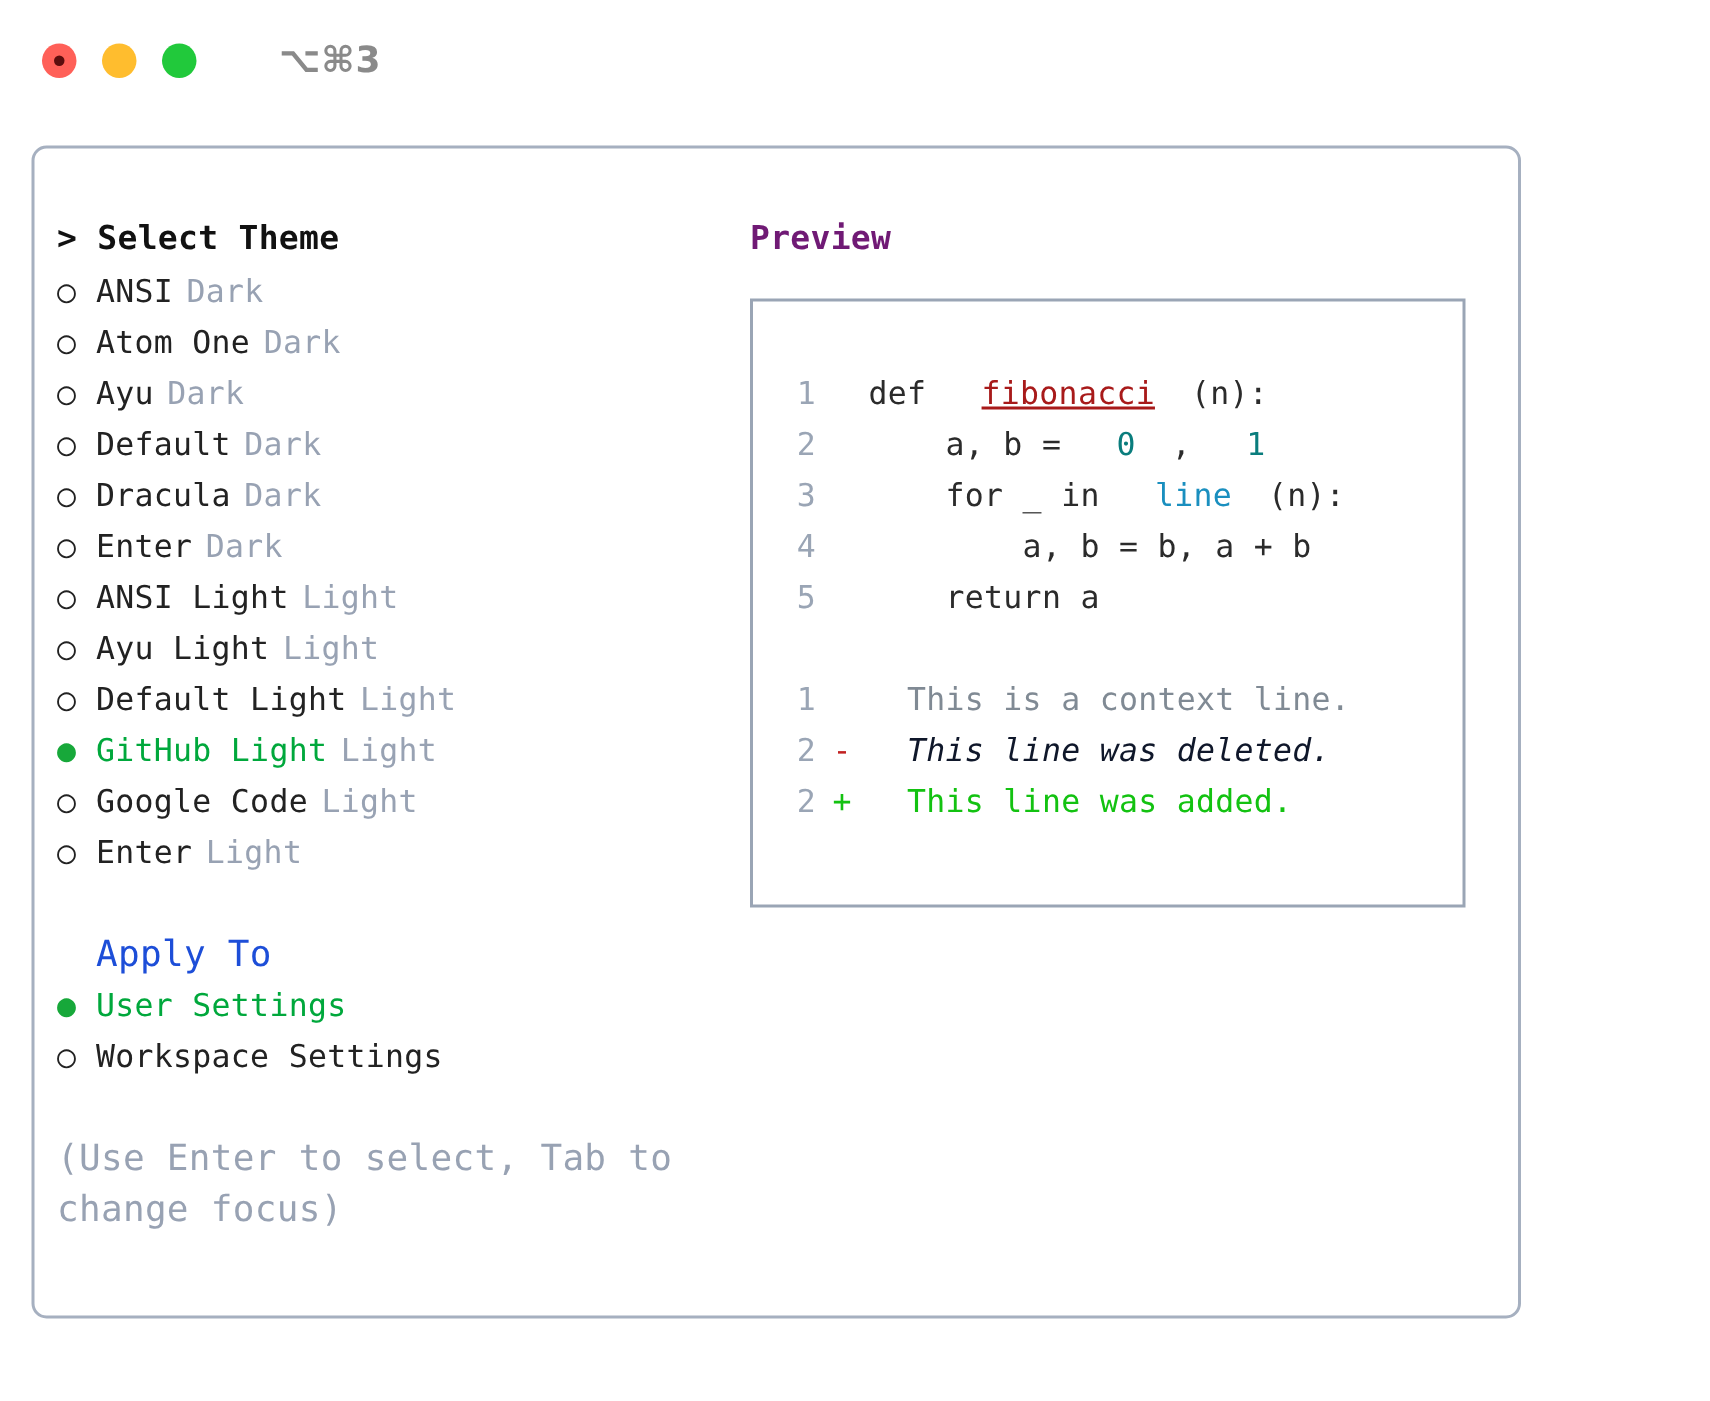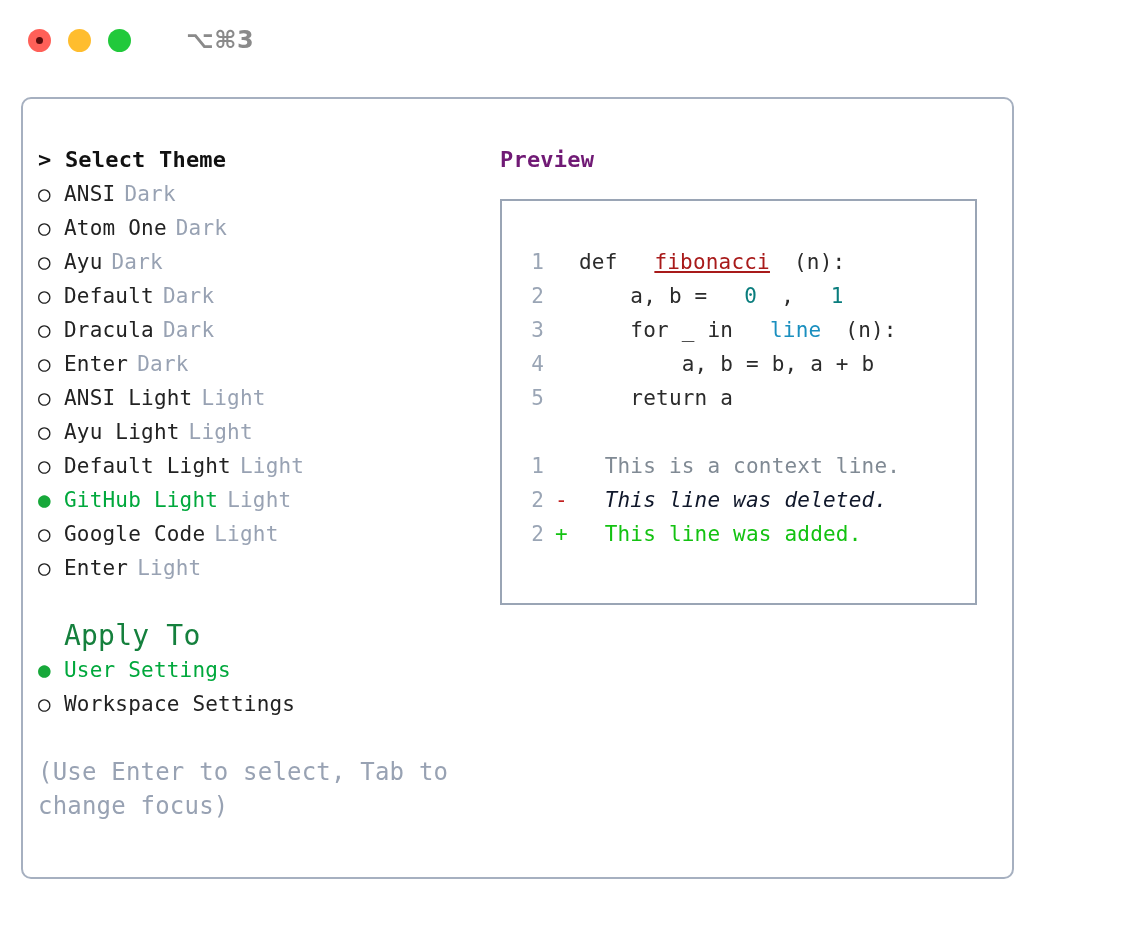--- a/index.html
+++ b/index.html
@@ -135,22 +135,22 @@
   }
   .bullet.selected { color: #17a83a; }
   .opt-label { color: #222222; }
   .option-row.selected .opt-label { color: #00a83c; }
   .badge {
     color: #98a2b3;
     margin-left: 9px;
   }
 
   .group-header {
-    font-size: 28px;
-    color: #15803d;
+    font-size: 24px;
+    color: #1d4ed8;
     line-height: 34px;
     padding-left: 26px;
     white-space: pre;
     letter-spacing: 0.2px;
   }
 
   .spacer-lg { height: 34px; }
 
   .hint {
     margin-top: 34px;

